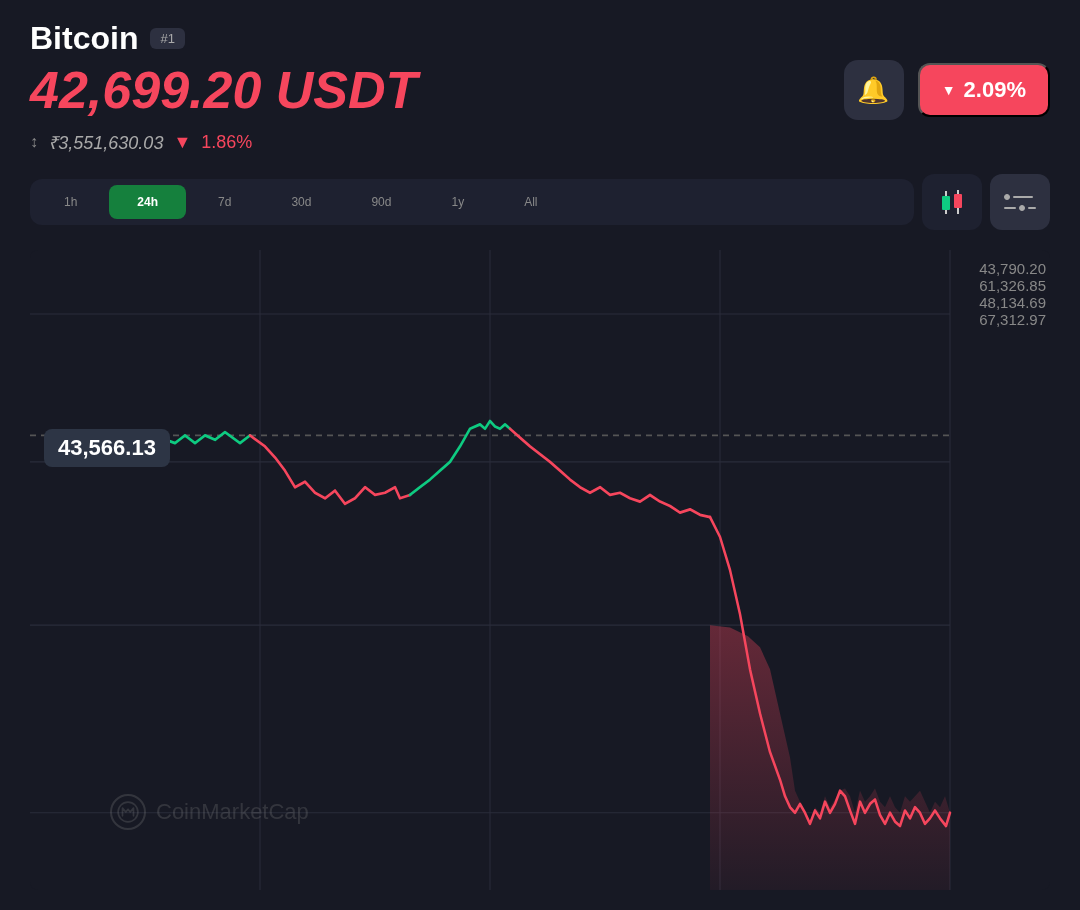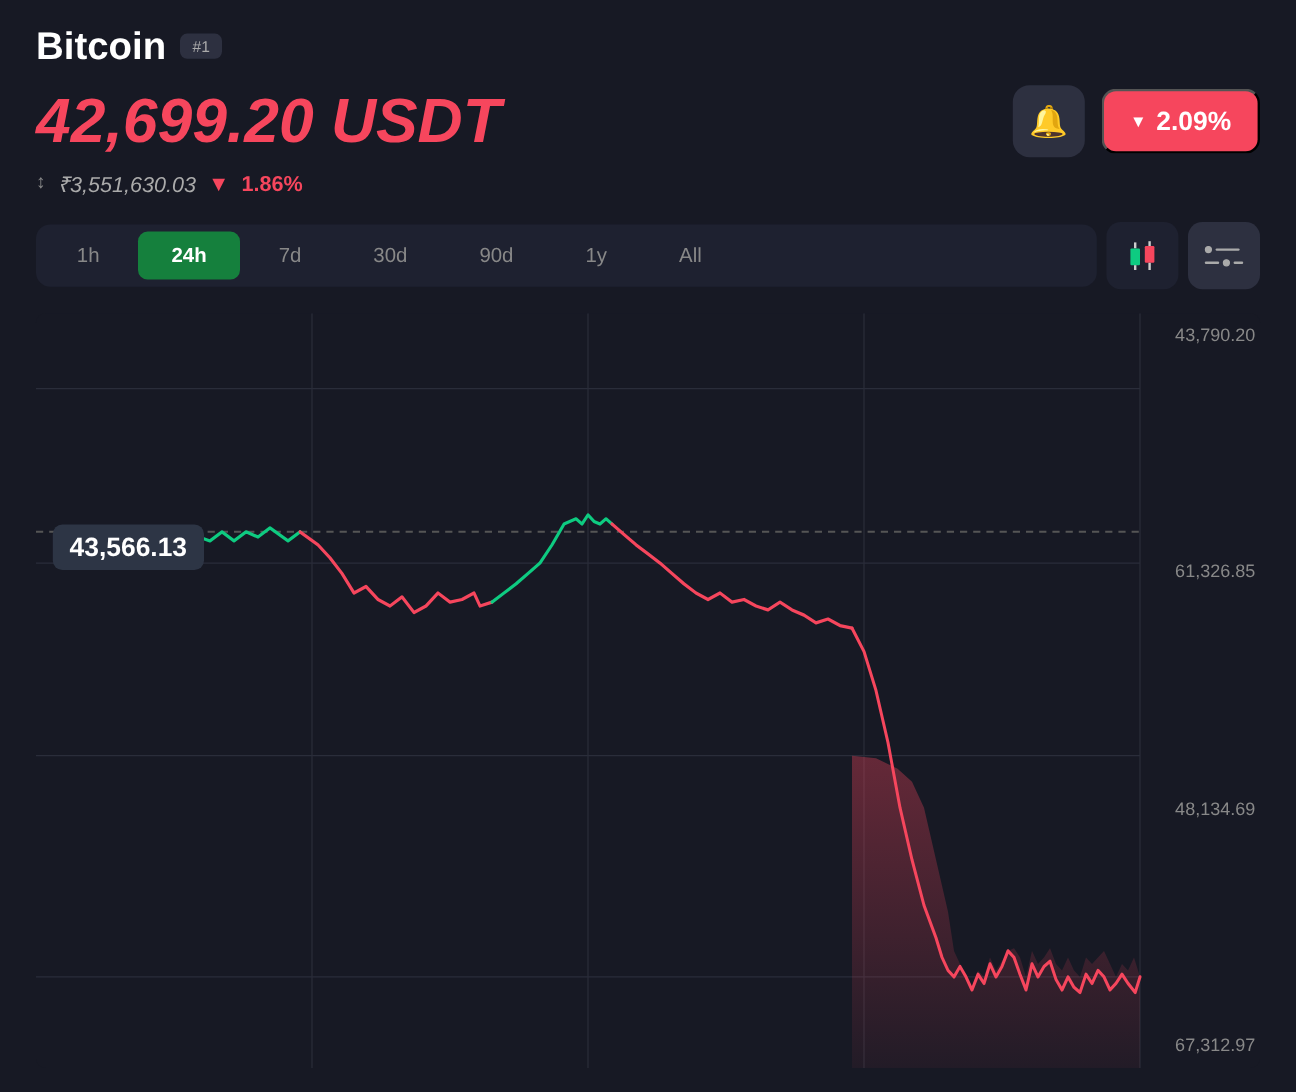--- a/index.html
+++ b/index.html
@@ -14,21 +14,21 @@
     .container {
       padding: 20px 30px;
       height: 100%;
       display: flex;
       flex-direction: column;
     }
     .header-row {
       display: flex;
       align-items: center;
       gap: 12px;
-      margin-bottom: 14px;
+      margin-bottom: 3px;
     }
     .coin-name {
       font-size: 32px;
       font-weight: 700;
       color: #fff;
     }
     .rank-badge {
       background: #2d3040;
       color: #aaa;
       font-size: 13px;
@@ -93,21 +93,21 @@
     .secondary-price .arrows {
       color: #888;
       font-size: 16px;
     }
     .secondary-price .inr {
       color: #aaa;
       font-style: italic;
     }
     .secondary-price .change-pct {
       color: #f6465d;
-      font-weight: 700;
+      font-weight: 400;
     }
     .timeframe-row {
       display: flex;
       align-items: center;
       gap: 8px;
       margin-bottom: 20px;
     }
     .timeframe-tabs {
       display: flex;
       background: #1e2130;
@@ -115,21 +115,21 @@
       padding: 6px;
       gap: 4px;
       flex: 1;
     }
     .tab-btn {
       padding: 10px 28px;
       border-radius: 8px;
       border: none;
       background: transparent;
       color: #888;
-      font-size: 17px;
+      font-size: 12px;
       cursor: pointer;
       font-weight: 500;
     }
     .tab-btn.active {
       background: #15803d;
       color: #fff;
       font-weight: 700;
     }
     .chart-type-btn {
       width: 60px;
@@ -174,21 +174,20 @@
       padding: 6px 14px;
       border-radius: 8px;
     }
     .price-labels-right {
       position: absolute;
       right: 0;
       top: 0;
       height: 100%;
       display: flex;
       flex-direction: column;
-      justify-content: space-between;
       padding: 10px 0;
       width: 110px;
     }
     .price-label-right {
       font-size: 15px;
       color: #888;
       text-align: right;
       padding-right: 4px;
     }
     .watermark {
@@ -376,14 +375,23 @@
 
     
     <div class="price-labels-right">
       <span class="price-label-right">43,790.20</span>
       <span class="price-label-right">61,326.85</span>
       <span class="price-label-right">48,134.69</span>
       <span class="price-label-right">67,312.97</span>
     </div>
 
     
+    <div class="watermark">
+      <div class="watermark-logo">
+        <svg width="22" height="22" viewBox="0 0 40 40">
+          <circle cx="20" cy="20" r="18" fill="none" stroke="#888" stroke-width="3"></circle>
+          <path d="M10 27 L10 13 L16 20 L20 15 L24 20 L30 13 L30 27" fill="none" stroke="#888" stroke-width="3" stroke-linecap="round" stroke-linejoin="round"></path>
+        </svg>
+      </div>
+      <span class="watermark-text">CoinMarketCap</span>
+    </div>
   </div>
 </div>
 
 </body></html>

